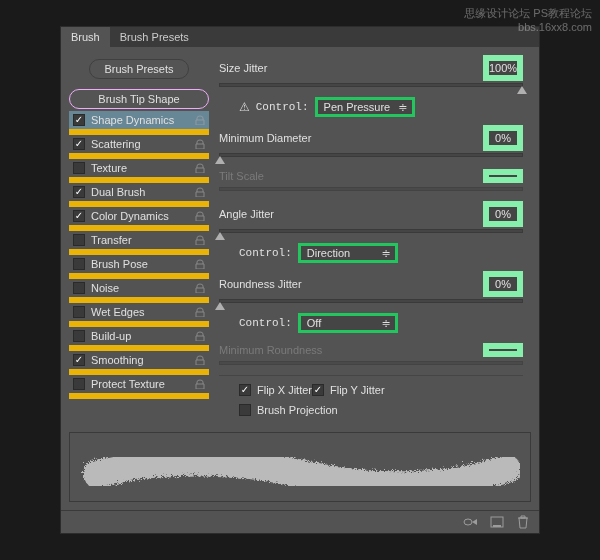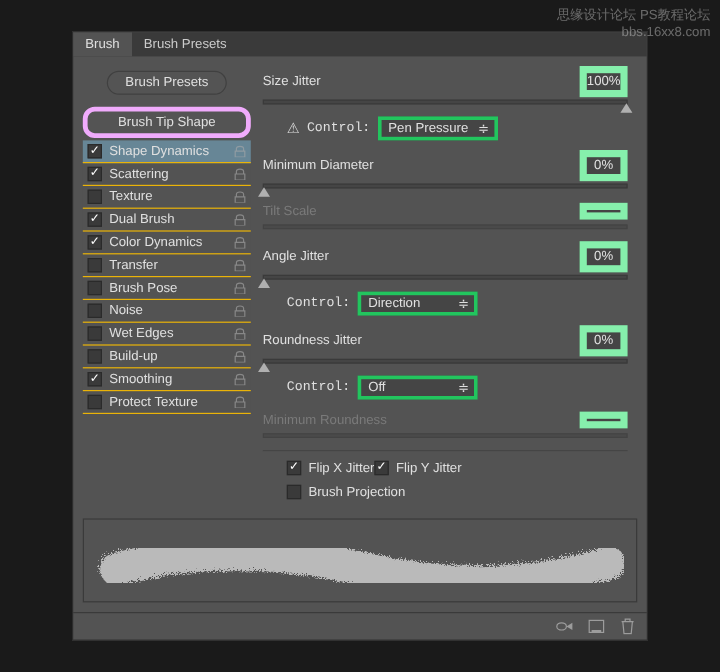--- a/index.html
+++ b/index.html
@@ -5,23 +5,23 @@
 * { margin: 0; padding: 0; box-sizing: border-box; font-family: Tahoma, Arial, sans-serif; font-size: 11px; }
 body { background: #1a1a1a; width: 600px; height: 560px; display: flex; align-items: center; justify-content: center; }
 .panel { background: #535353; width: 480px; border: 1px solid #2c2c2c; }
 .tabs { display: flex; background: #3a3a3a; }
 .tab { padding: 4px 10px; color: #ccc; cursor: pointer; }
 .tab.active { background: #535353; color: #e0e0e0; }
 .content { display: flex; padding: 8px; gap: 10px; }
 .left { width: 140px; }
 .right { flex: 1; padding-right: 8px; }
 .btn { background: #545454; border: 1px solid #404040; color: #e0e0e0; padding: 3px 14px; margin: 4px auto 10px; display: block; cursor: pointer; border-radius: 10px; }
-.tip-btn { background: #545454; border: 4px solid #f0abfc; color: #e0e0e0; padding: 3px 0; text-align: center; cursor: pointer; border-radius: 10px; margin-bottom: 2px; }
+.tip-btn { background: #545454; border: 1px solid #f0abfc; color: #e0e0e0; padding: 3px 0; text-align: center; cursor: pointer; border-radius: 10px; margin-bottom: 2px; }
 .opt-list { background: #535353; }
-.opt { display: flex; align-items: center; padding: 3px 4px; border-bottom: 1px solid #eab308; cursor: pointer; color: #e0e0e0; }
+.opt { display: flex; align-items: center; padding: 3px 4px; border-bottom: 6px solid #eab308; cursor: pointer; color: #e0e0e0; }
 .opt.selected { background: #678696; }
 .chk { width: 12px; height: 12px; border: 1px solid #2a2a2a; background: #3a3a3a; margin-right: 6px; display: inline-flex; align-items: center; justify-content: center; flex-shrink: 0; }
 .chk.on::after { content: "✓"; color: #fff; font-size: 10px; line-height: 1; }
 .opt-label { flex: 1; }
 .lock { width: 10px; height: 10px; opacity: 0.6; flex-shrink: 0; }
 .row { display: flex; align-items: center; margin-bottom: 2px; color: #e0e0e0; min-height: 18px; }
 .row.disabled { color: #7a7a7a; }
 .r-label { flex: 1; }
 .r-val { width: 40px; background: #454545; border: 6px solid #86efac; color: #e0e0e0; text-align: center; padding: 1px 0; }
 .r-val.disabled { color: #7a7a7a; }

